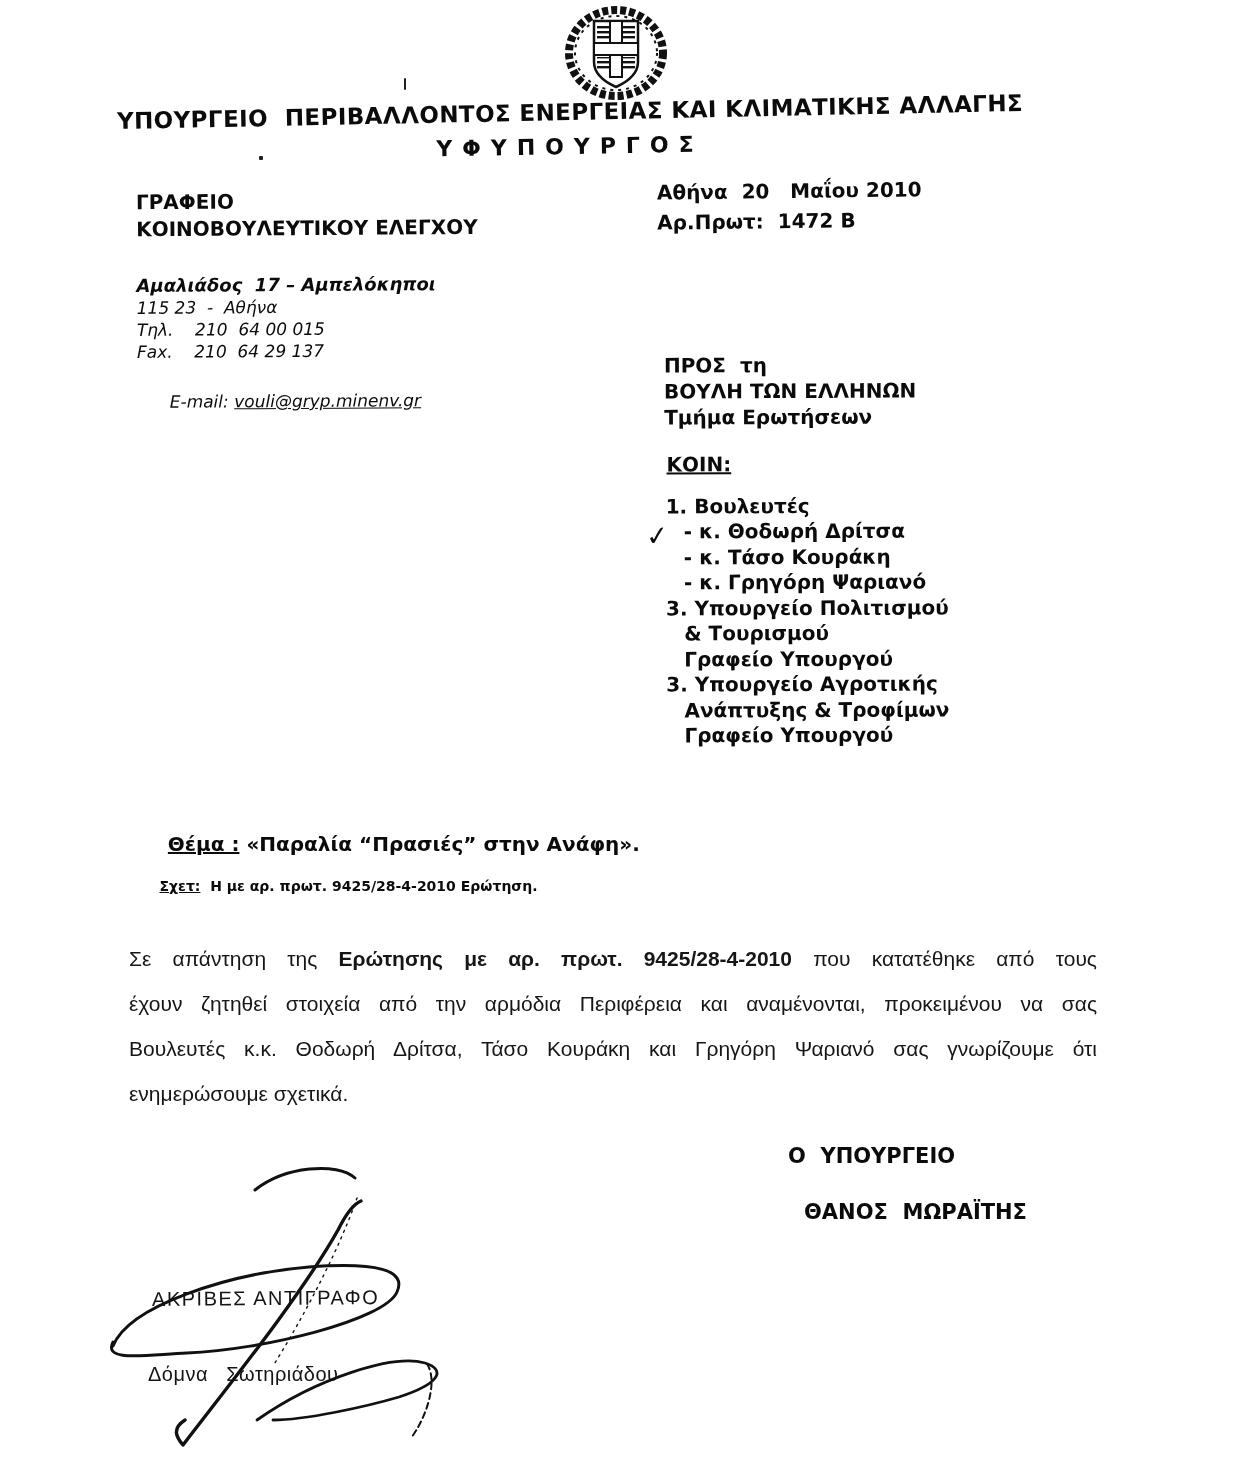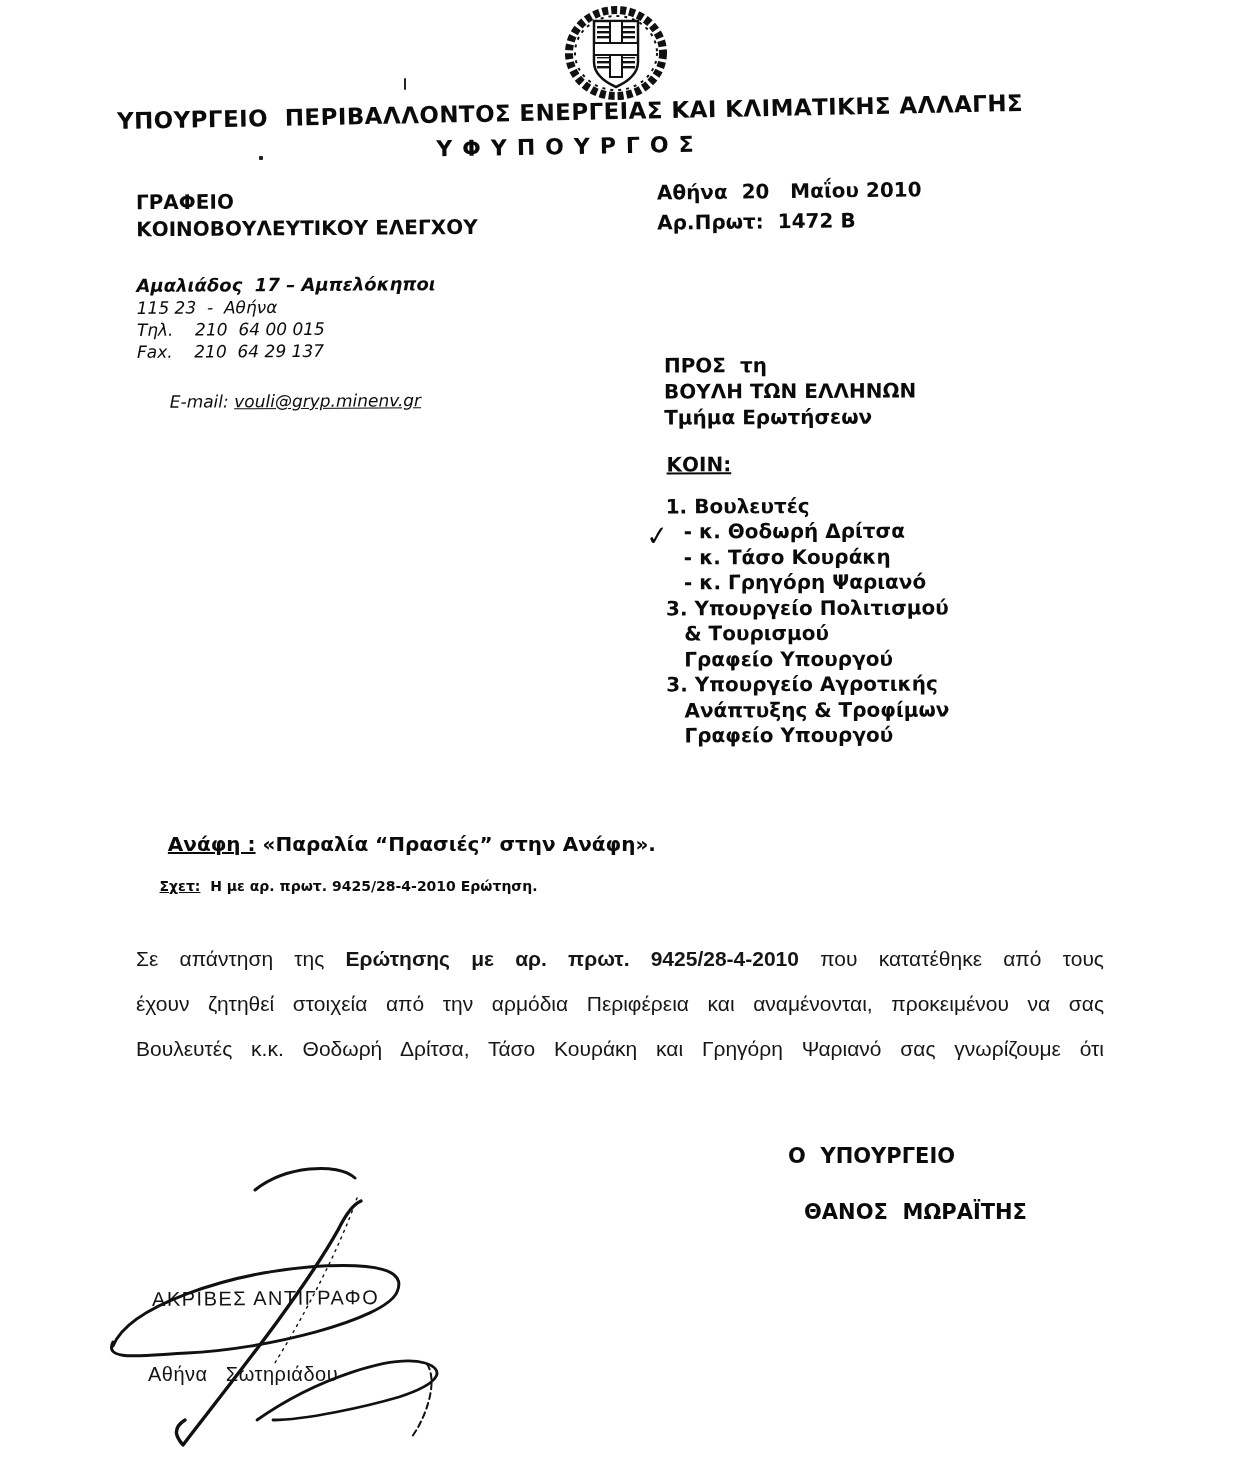--- a/index.html
+++ b/index.html
@@ -62,21 +62,21 @@
   .cc.l1{margin-left:36px;}
   .checkmark{
     left:646px;top:520px;
     font-size:27px;font-weight:normal;
     transform:rotate(-6deg);
     font-family:"DejaVu Sans", sans-serif;
   }
   .subject{left:140px;top:808px;font-size:20px;}
   .reference{left:140px;top:862px;font-size:14px;}
   .bodytext{
-    left:136px;top:936px;width:968px;
+    left:129px;top:936px;width:968px;
     font-family:"Liberation Sans", sans-serif;
     font-size:21px;line-height:45px;
     color:#161616;
   }
   .jline{text-align:justify;text-align-last:justify;}
   .signoff-title{left:788px;top:1144px;font-size:21px;}
   .signoff-name{left:776px;top:1200px;font-size:21px;margin-left:28px;}
   .stamp{
     left:152px;top:1287px;
     font-family:"Liberation Sans", sans-serif;
@@ -154,38 +154,39 @@
     <div class="cc l0 pre">3. Υπουργείο Πολιτισμού</div>
     <div class="cc l1 pre">&amp; Τουρισμού</div>
     <div class="cc l1 pre">Γραφείο Υπουργού</div>
     <div class="cc l0 pre">3. Υπουργείο Αγροτικής</div>
     <div class="cc l1 pre">Ανάπτυξης &amp; Τροφίμων</div>
     <div class="cc l1 pre">Γραφείο Υπουργού</div>
   </div>
   <div class="abs checkmark">✓</div>
 
   <div class="abs subject b pre">
-    <span class="u">Ανάφη :</span><span> «Παραλία “Πρασιές” στην Ανάφη».</span>
+    <span class="u">Θέμα :</span><span> «Παραλία “Πρασιές” στην Ανάφη».</span>
   </div>
 
   <div class="abs reference b pre">
     <span class="u">Σχετ:</span><span>  Η με αρ. πρωτ. 9425/28-4-2010 Ερώτηση.</span>
   </div>
 
   <div class="abs bodytext">
     <div class="jline"><span>Σε απάντηση της </span><span class="b">Ερώτησης με αρ. πρωτ.  9425/28-4-2010</span><span> που κατατέθηκε από τους</span></div>
     <div class="jline">έχουν ζητηθεί στοιχεία από την αρμόδια Περιφέρεια και αναμένονται, προκειμένου να σας</div>
     <div class="jline">Βουλευτές κ.κ. Θοδωρή Δρίτσα, Τάσο Κουράκη και Γρηγόρη Ψαριανό σας γνωρίζουμε ότι</div>
+    <div>ενημερώσουμε σχετικά.</div>
   </div>
 
   <div class="abs signoff-title b pre">Ο  ΥΠΟΥΡΓΕΙΟ</div>
   <div class="abs signoff-name b pre">ΘΑΝΟΣ  ΜΩΡΑΪΤΗΣ</div>
 
   <div class="abs stamp pre">ΑΚΡΙΒΕΣ ΑΝΤΙΓΡΑΦΟ</div>
-  <div class="abs certifier pre">Αθήνα   Σωτηριάδου</div>
+  <div class="abs certifier pre">Δόμνα   Σωτηριάδου</div>
 
   <svg class="abs sig-svg" width="400" height="300" viewBox="0 0 400 300" aria-hidden="true">
     <g fill="none" stroke="#111" stroke-linecap="round">
       <path d="M160,32 C190,8 242,4 260,20" stroke-width="3"></path>
       <path d="M262,40 C244,92 208,160 178,208" stroke-width="1.4" stroke-dasharray="2 5"></path>
       <path d="M18,188 C34,148 132,116 214,109 C282,104 312,112 302,134 C290,162 168,192 92,195 C48,197 8,204 18,184" stroke-width="3"></path>
       <path d="M88,287 C82,280 76,271 90,262 M88,287 C130,232 206,138 243,72 C250,58 258,46 266,43" stroke-width="3.4"></path>
       <path d="M162,262 C222,220 298,196 330,205 C352,212 344,226 304,239 C270,249 210,262 178,262" stroke-width="2.8"></path>
       <path d="M332,206 C344,224 330,262 316,280" stroke-width="2" stroke-dasharray="6 4"></path>
     </g>

